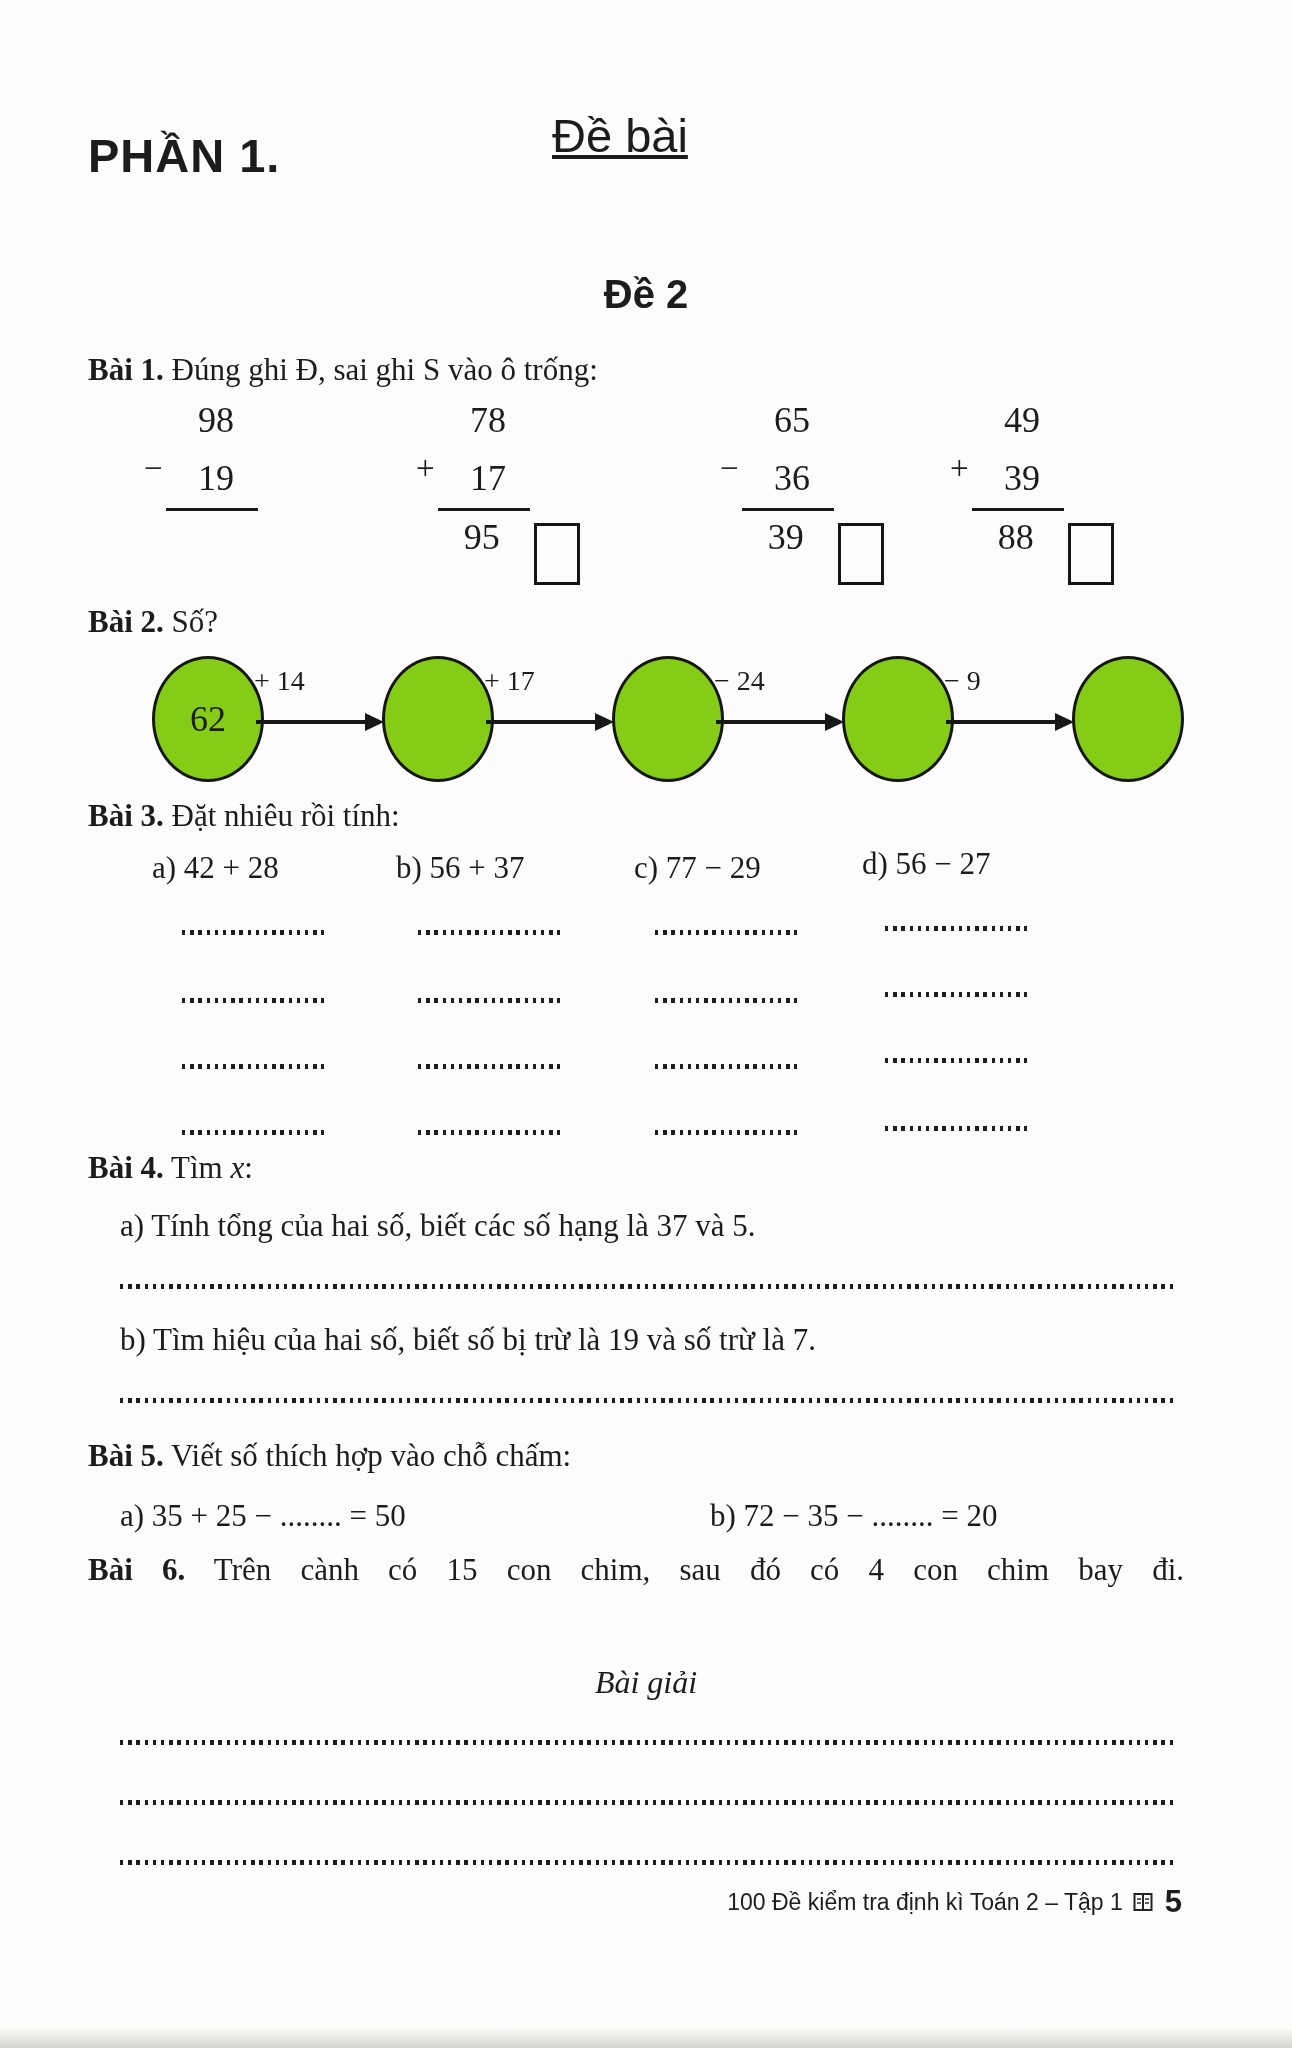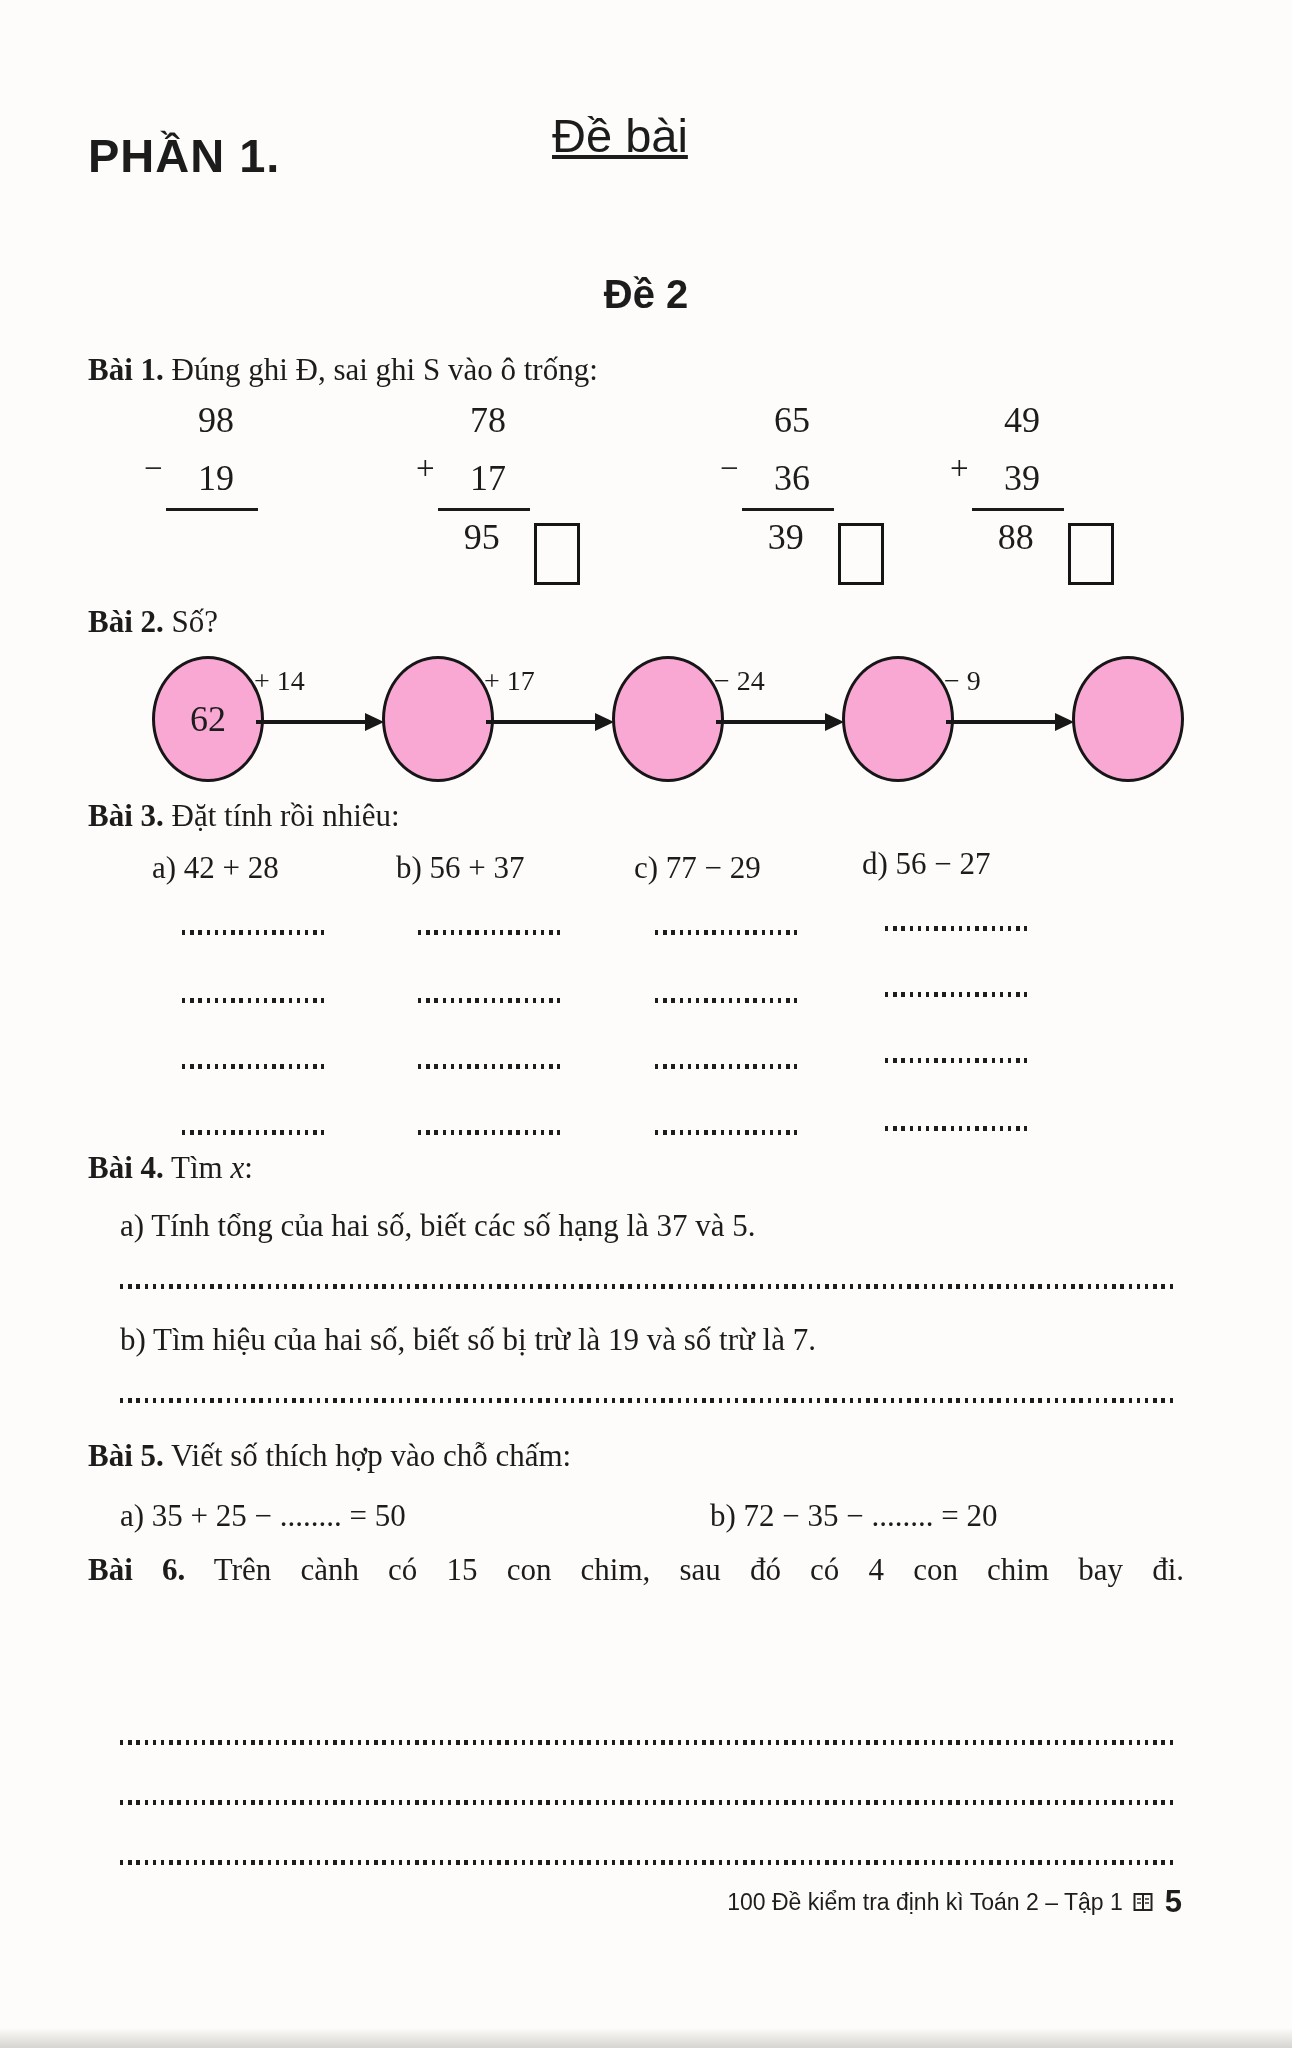--- a/index.html
+++ b/index.html
@@ -26,21 +26,21 @@
   .vp-top{margin-top:0;}
   .vp-bottom{margin-top:22px;}
   .vp-sign{position:absolute;left:6px;top:48px;font-size:33px;}
   .vp-rule{margin-left:28px;width:92px;border-top:3px solid #1a1a1a;margin-top:12px;}
   .vp-res-row{display:flex;align-items:flex-start;margin-top:8px;}
   .vp-res{margin-left:40px;width:76px;text-align:center;font-size:36px;line-height:1.0;}
   .vp-box{width:48px;height:56px;border:3px solid #151515;margin-left:20px;margin-top:4px;background:#fdfcfa;}
   
   .chain{display:flex;align-items:center;}
   .circle{flex:none;width:106px;height:120px;border:3.5px solid #161616;border-radius:50%;
-          display:flex;align-items:center;justify-content:center;font-size:36px;background:#f9a8d4;}
+          display:flex;align-items:center;justify-content:center;font-size:36px;background:#84cc16;}
   .arrow-seg{flex:none;width:118px;position:relative;height:120px;}
   .arrow-line{position:absolute;left:-8px;right:2px;top:61px;height:3.5px;background:#171717;}
   .arrow-line::after{content:'';position:absolute;right:-4px;top:-7.5px;width:0;height:0;
      border-left:19px solid #171717;border-top:9px solid transparent;border-bottom:9px solid transparent;}
   .op-label{position:absolute;top:6px;left:-10px;width:120%;text-align:left;font-size:28px;white-space:nowrap;}
   
   .dots{height:5px;background:repeating-linear-gradient(90deg,#1d1d1d 0 3.4px,transparent 3.4px 8.2px);}
   .dots-short{width:142px;}
   .dots-long{width:1056px;}
   .solution-label{width:100%;text-align:center;font-style:italic;font-size:32px;}
@@ -130,21 +130,21 @@
     <div class="circle"></div>
     <div class="arrow-seg">
       <div class="op-label">− 9</div>
       <div class="arrow-line"></div>
     </div>
     <div class="circle"></div>
   </div>
 
   <div class="abs exline" style="left:88px;top:798px;">
     <span class="blabel">Bài 3.</span>
-    <span>Đặt tính rồi nhiêu:</span>
+    <span>Đặt nhiêu rồi tính:</span>
   </div>
   <div class="abs exline" style="left:152px;top:850px;">a) 42 + 28</div>
   <div class="abs exline" style="left:396px;top:850px;">b) 56 + 37</div>
   <div class="abs exline" style="left:634px;top:850px;">c) 77 − 29</div>
   <div class="abs exline" style="left:862px;top:846px;">d) 56 − 27</div>
 
   <div class="abs dots dots-short" style="left:182px;top:930px;"></div>
   <div class="abs dots dots-short" style="left:418px;top:930px;"></div>
   <div class="abs dots dots-short" style="left:655px;top:930px;"></div>
   <div class="abs dots dots-short" style="left:885px;top:926px;"></div>
@@ -177,20 +177,21 @@
     <span class="blabel">Bài 5.</span>
     <span>Viết số thích hợp vào chỗ chấm:</span>
   </div>
   <div class="abs exline" style="left:120px;top:1498px;">a) 35 + 25 − ........ = 50</div>
   <div class="abs exline" style="left:710px;top:1498px;">b) 72 − 35 − ........ = 20</div>
 
   <div class="abs b6-line1" style="left:88px;top:1552px;">
     <span class="blabel">Bài 6.</span>
     <span>Trên cành có 15 con chim, sau đó có 4 con chim bay đi.</span>
   </div>
+  <div class="abs solution-label" style="left:0;top:1664px;">Bài giải</div>
 
   <div class="abs dots dots-long" style="left:120px;top:1740px;"></div>
   <div class="abs dots dots-long" style="left:120px;top:1800px;"></div>
   <div class="abs dots dots-long" style="left:120px;top:1860px;"></div>
 
   <div class="abs footer" style="right:110px;top:1884px;">
     <span>100 Đề kiểm tra định kì Toán 2 – Tập 1</span>
     <span style="display:inline-flex;">
       <svg width="24" height="24" viewBox="0 0 24 24">
         <rect x="3.5" y="4" width="8.5" height="16" fill="none" stroke="#222" stroke-width="2"></rect>

